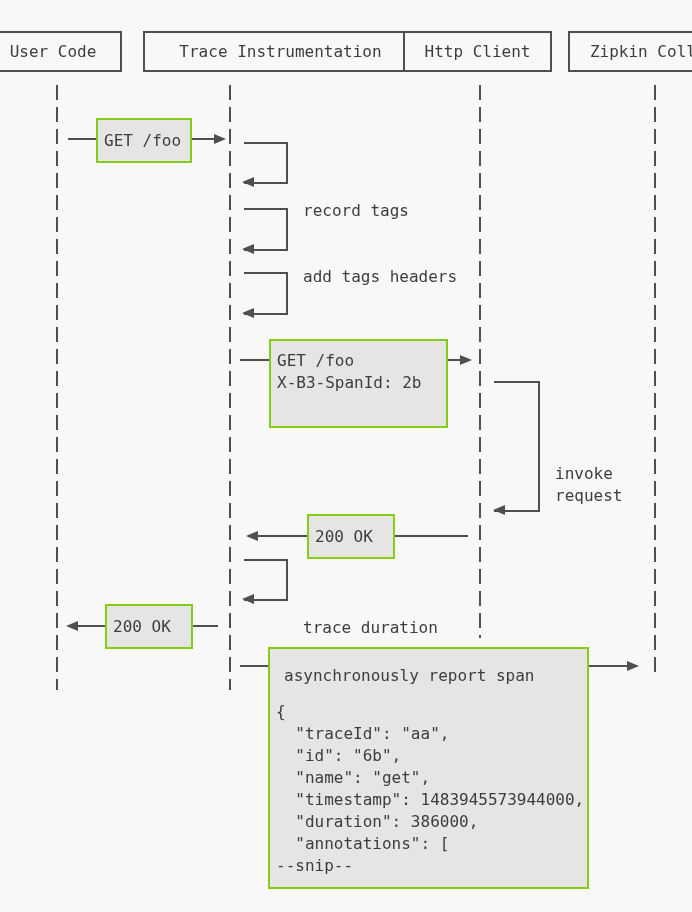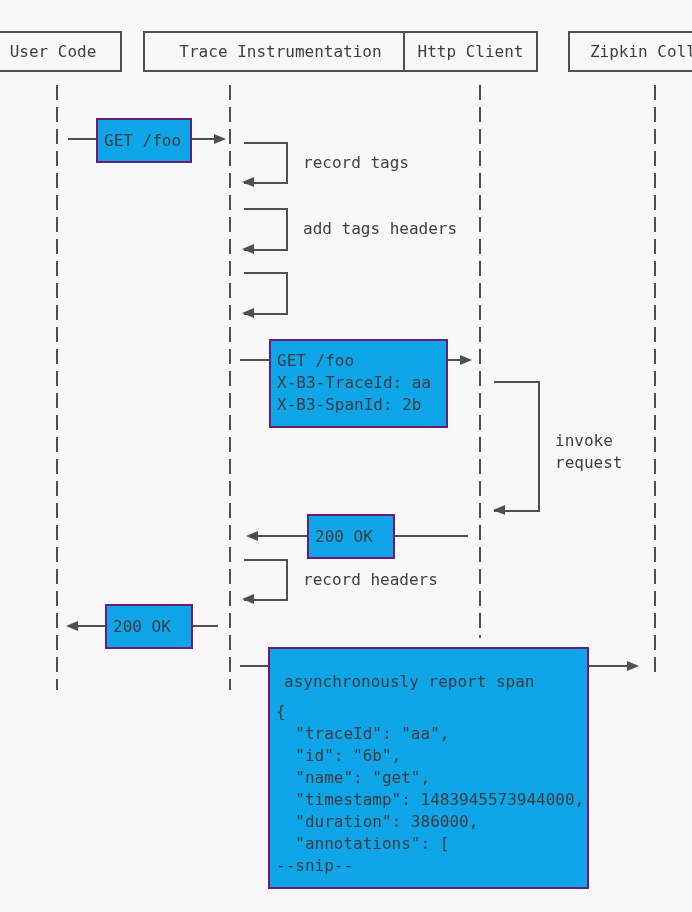--- a/index.html
+++ b/index.html
@@ -10,56 +10,56 @@
     font-family:"DejaVu Sans Mono","Liberation Mono",monospace;
     color:#3d3d3f; font-size:16px;
   }
   .pbox {
     position:absolute; top:31px; height:41px;
     border:2px solid #4f4f51; box-sizing:border-box;
     display:flex; align-items:center; justify-content:center;
     white-space:nowrap; background:#f8f8f9;
   }
   .mbox {
-    position:absolute; border:2px solid #701a75; box-sizing:border-box;
-    background:#0ea5e9; white-space:nowrap;
+    position:absolute; border:2px solid #84cc16; box-sizing:border-box;
+    background:#e5e5e5; white-space:nowrap;
   }
   .mbox.single { display:flex; align-items:center; padding-left:6px; }
   .mbox.multi  { padding:9px 0 0 6px; line-height:22px; }
   .lifeline {
     position:absolute; width:2px;
     background:repeating-linear-gradient(to bottom,
       #4f4f51 0, #4f4f51 15px, transparent 15px, transparent 22px);
   }
   .hline { position:absolute; height:2px; background:#4f4f51; }
   .loop {
     position:absolute; box-sizing:border-box;
     border:2px solid #4f4f51; border-left:none;
   }
   .ah { position:absolute; width:0; height:0;
         border-top:5px solid transparent; border-bottom:5px solid transparent; }
   .ah.r { border-left:12px solid #4f4f51; }
   .ah.l { border-right:12px solid #4f4f51; }
-  .lbl { position:absolute; white-space:nowrap; line-height:22px; }
+  .lbl { position:absolute; white-space:nowrap; line-height:22px;margin-top:48px; }
   .payload { position:absolute; left:6px; top:52px; line-height:22px; }
   .payload div { white-space:pre; }
-  .boxtitle { position:absolute; left:14px; top:22px; line-height:22px; white-space:nowrap; }
+  .boxtitle { position:absolute; left:14px; top:16px; line-height:22px; white-space:nowrap; }
 </style>
 </head>
 <body>
 
 <div class="stage">
 
   <div class="pbox" style="left:-16px;width:138px">
     <span>User Code</span>
   </div>
   <div class="pbox" style="left:143px;width:275px">
     <span>Trace Instrumentation</span>
   </div>
-  <div class="pbox" style="left:403px;width:135px">
+  <div class="pbox" style="left:403px;width:149px">
     <span>Http Client</span>
   </div>
   <div class="pbox" style="left:568px;width:198px">
     <span>Zipkin Collector</span>
   </div>
 
   <div class="lifeline" style="left:56px;top:85px;height:605px"></div>
   <div class="lifeline" style="left:229px;top:85px;height:605px"></div>
   <div class="lifeline" style="left:479px;top:85px;height:553px"></div>
   <div class="lifeline" style="left:654px;top:85px;height:593px"></div>
@@ -78,43 +78,42 @@
   <div class="loop" style="left:244px;top:208px;width:44px;height:43px"></div>
   <div class="ah l" style="left:242px;top:244px"></div>
   <div class="lbl" style="left:303px;top:218px">add tags headers</div>
 
   <div class="loop" style="left:244px;top:272px;width:44px;height:43px"></div>
   <div class="ah l" style="left:242px;top:308px"></div>
 
   <div class="hline" style="left:240px;top:359px;width:29px"></div>
   <div class="mbox multi" style="left:269px;top:339px;width:179px;height:89px">
     <div>GET /foo</div>
-    <div>X-B3-TraceId: aa</div>
     <div>X-B3-SpanId: 2b</div>
   </div>
   <div class="hline" style="left:448px;top:359px;width:14px"></div>
   <div class="ah r" style="left:460px;top:355px"></div>
 
   <div class="loop" style="left:494px;top:381px;width:46px;height:131px"></div>
   <div class="ah l" style="left:493px;top:505px"></div>
-  <div class="lbl" style="left:555px;top:430px">
+  <div class="lbl" style="left:555px;top:415px">
     <div>invoke</div>
     <div>request</div>
   </div>
 
   <div class="ah l" style="left:246px;top:531px"></div>
   <div class="hline" style="left:258px;top:535px;width:49px"></div>
   <div class="mbox single" style="left:307px;top:514px;width:88px;height:45px">
     <span>200 OK</span>
   </div>
   <div class="hline" style="left:395px;top:535px;width:73px"></div>
 
   <div class="loop" style="left:244px;top:559px;width:44px;height:42px"></div>
   <div class="ah l" style="left:242px;top:594px"></div>
-  <div class="lbl" style="left:303px;top:569px">record headers</div>
+  <div class="lbl" style="left:303px;top:569px">trace duration</div>
 
   <div class="ah l" style="left:66px;top:621px"></div>
   <div class="hline" style="left:78px;top:625px;width:27px"></div>
   <div class="mbox single" style="left:105px;top:604px;width:88px;height:45px">
     <span>200 OK</span>
   </div>
   <div class="hline" style="left:193px;top:625px;width:25px"></div>
 
   <div class="hline" style="left:240px;top:665px;width:28px"></div>
   <div class="mbox" style="left:268px;top:647px;width:321px;height:242px">

